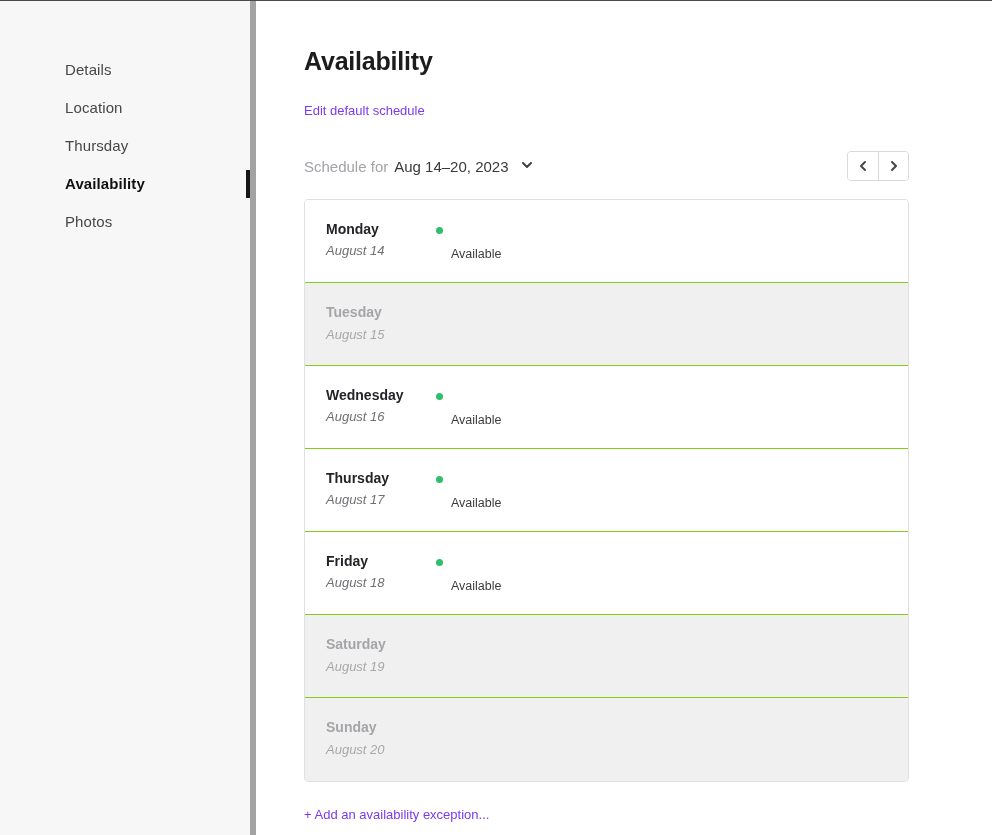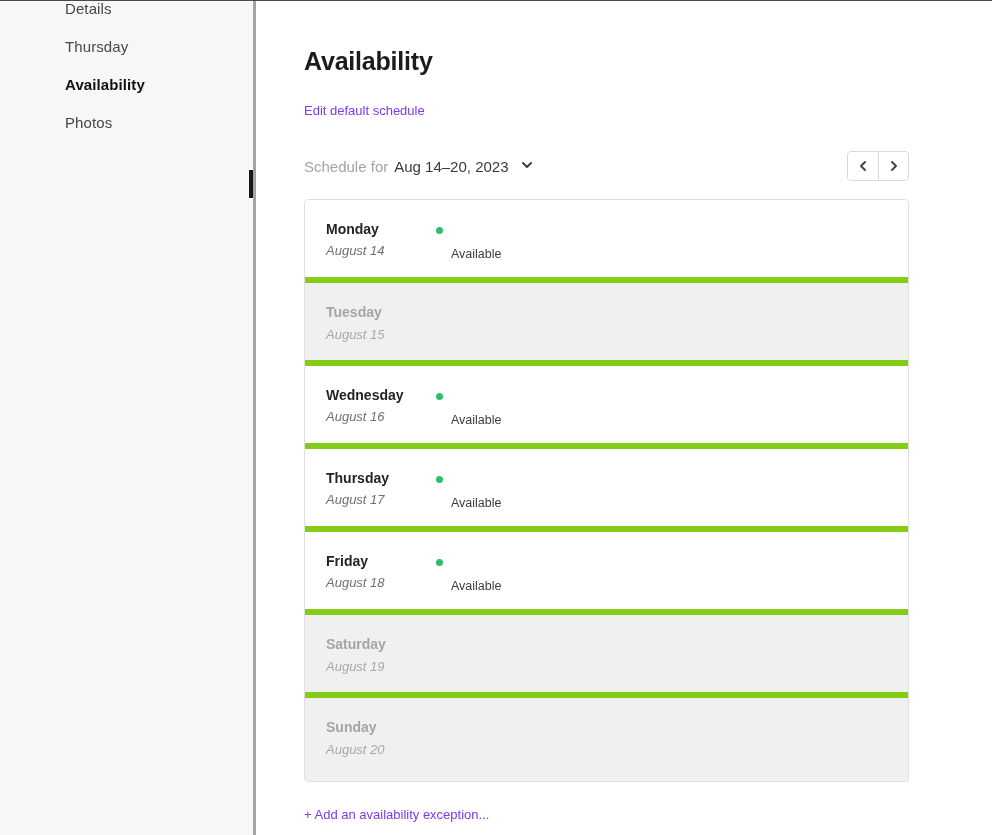--- a/index.html
+++ b/index.html
@@ -13,22 +13,23 @@
     overflow: hidden;
   }
   body::before {
     content: ""; position: absolute; top: 0; left: 0; right: 0;
     height: 1px; background: #4a4a4a; z-index: 20;
   }
   
   .sidebar {
     width: 256px; min-width: 256px; height: 100%;
     background: #f7f7f7;
-    border-right: 3px solid #a3a3a3;
+    border-right: 6px solid #a3a3a3;
     position: relative;
+    padding-top: 61px;
   }
   .nav { list-style: none; margin: 0; padding: 0 0 0 65px; }
   .nav-item {
     font-size: 15px; line-height: 18px; font-weight: 500;
     color: #474747; margin-bottom: 20px; cursor: pointer;
     letter-spacing: 0.1px;
   }
   .nav-item.active { color: #111111; font-weight: 700; }
   .active-indicator {
     position: absolute; right: 0; top: 170px;
@@ -65,21 +66,21 @@
   .week-btn + .week-btn { border-left: 1px solid #d9d9d9; }
   
   .avail-table {
     width: 605px; margin-top: 18px;
     border: 1px solid #e0e0e0; border-radius: 4px;
     background: #fff; overflow: hidden;
   }
   .day-row {
     height: 83px; padding: 22px 20px 0 21px;
     display: flex; background: #ffffff;
-    border-bottom: 6px solid #84cc16;
+    border-bottom: 1px solid #84cc16;
   }
   .day-row:last-child { border-bottom: none; }
   .day-row.disabled { background: #f0f0f0; }
   .day-cell { width: 110px; }
   .day-name {
     font-size: 14px; line-height: 15px; font-weight: 600; color: #242428;
   }
   .day-date { margin-top: 6px; font-size: 13px; line-height: 15px; color: #6f6f74; font-style: italic; }
   .day-row.disabled .day-name { color: #a5a5a9; }
   .day-row.disabled .day-date { color: #a8a8ac; margin-top: 7px; }
@@ -95,20 +96,21 @@
     color: var(--accent-purple, #7c3aed); cursor: pointer; text-decoration: none;
   }
   svg { display: block; }
 </style>
 </head>
 <body>
 
 <aside class="sidebar">
   <ul class="nav">
       <li class="nav-item">Details</li>
+      <li class="nav-item">Location</li>
       <li class="nav-item">Thursday</li>
       <li class="nav-item active">Availability</li>
       <li class="nav-item">Photos</li>
     </ul>
   <div class="active-indicator"></div>
 </aside>
 
 <main class="main">
   <h1 class="page-title">Availability</h1>
 

